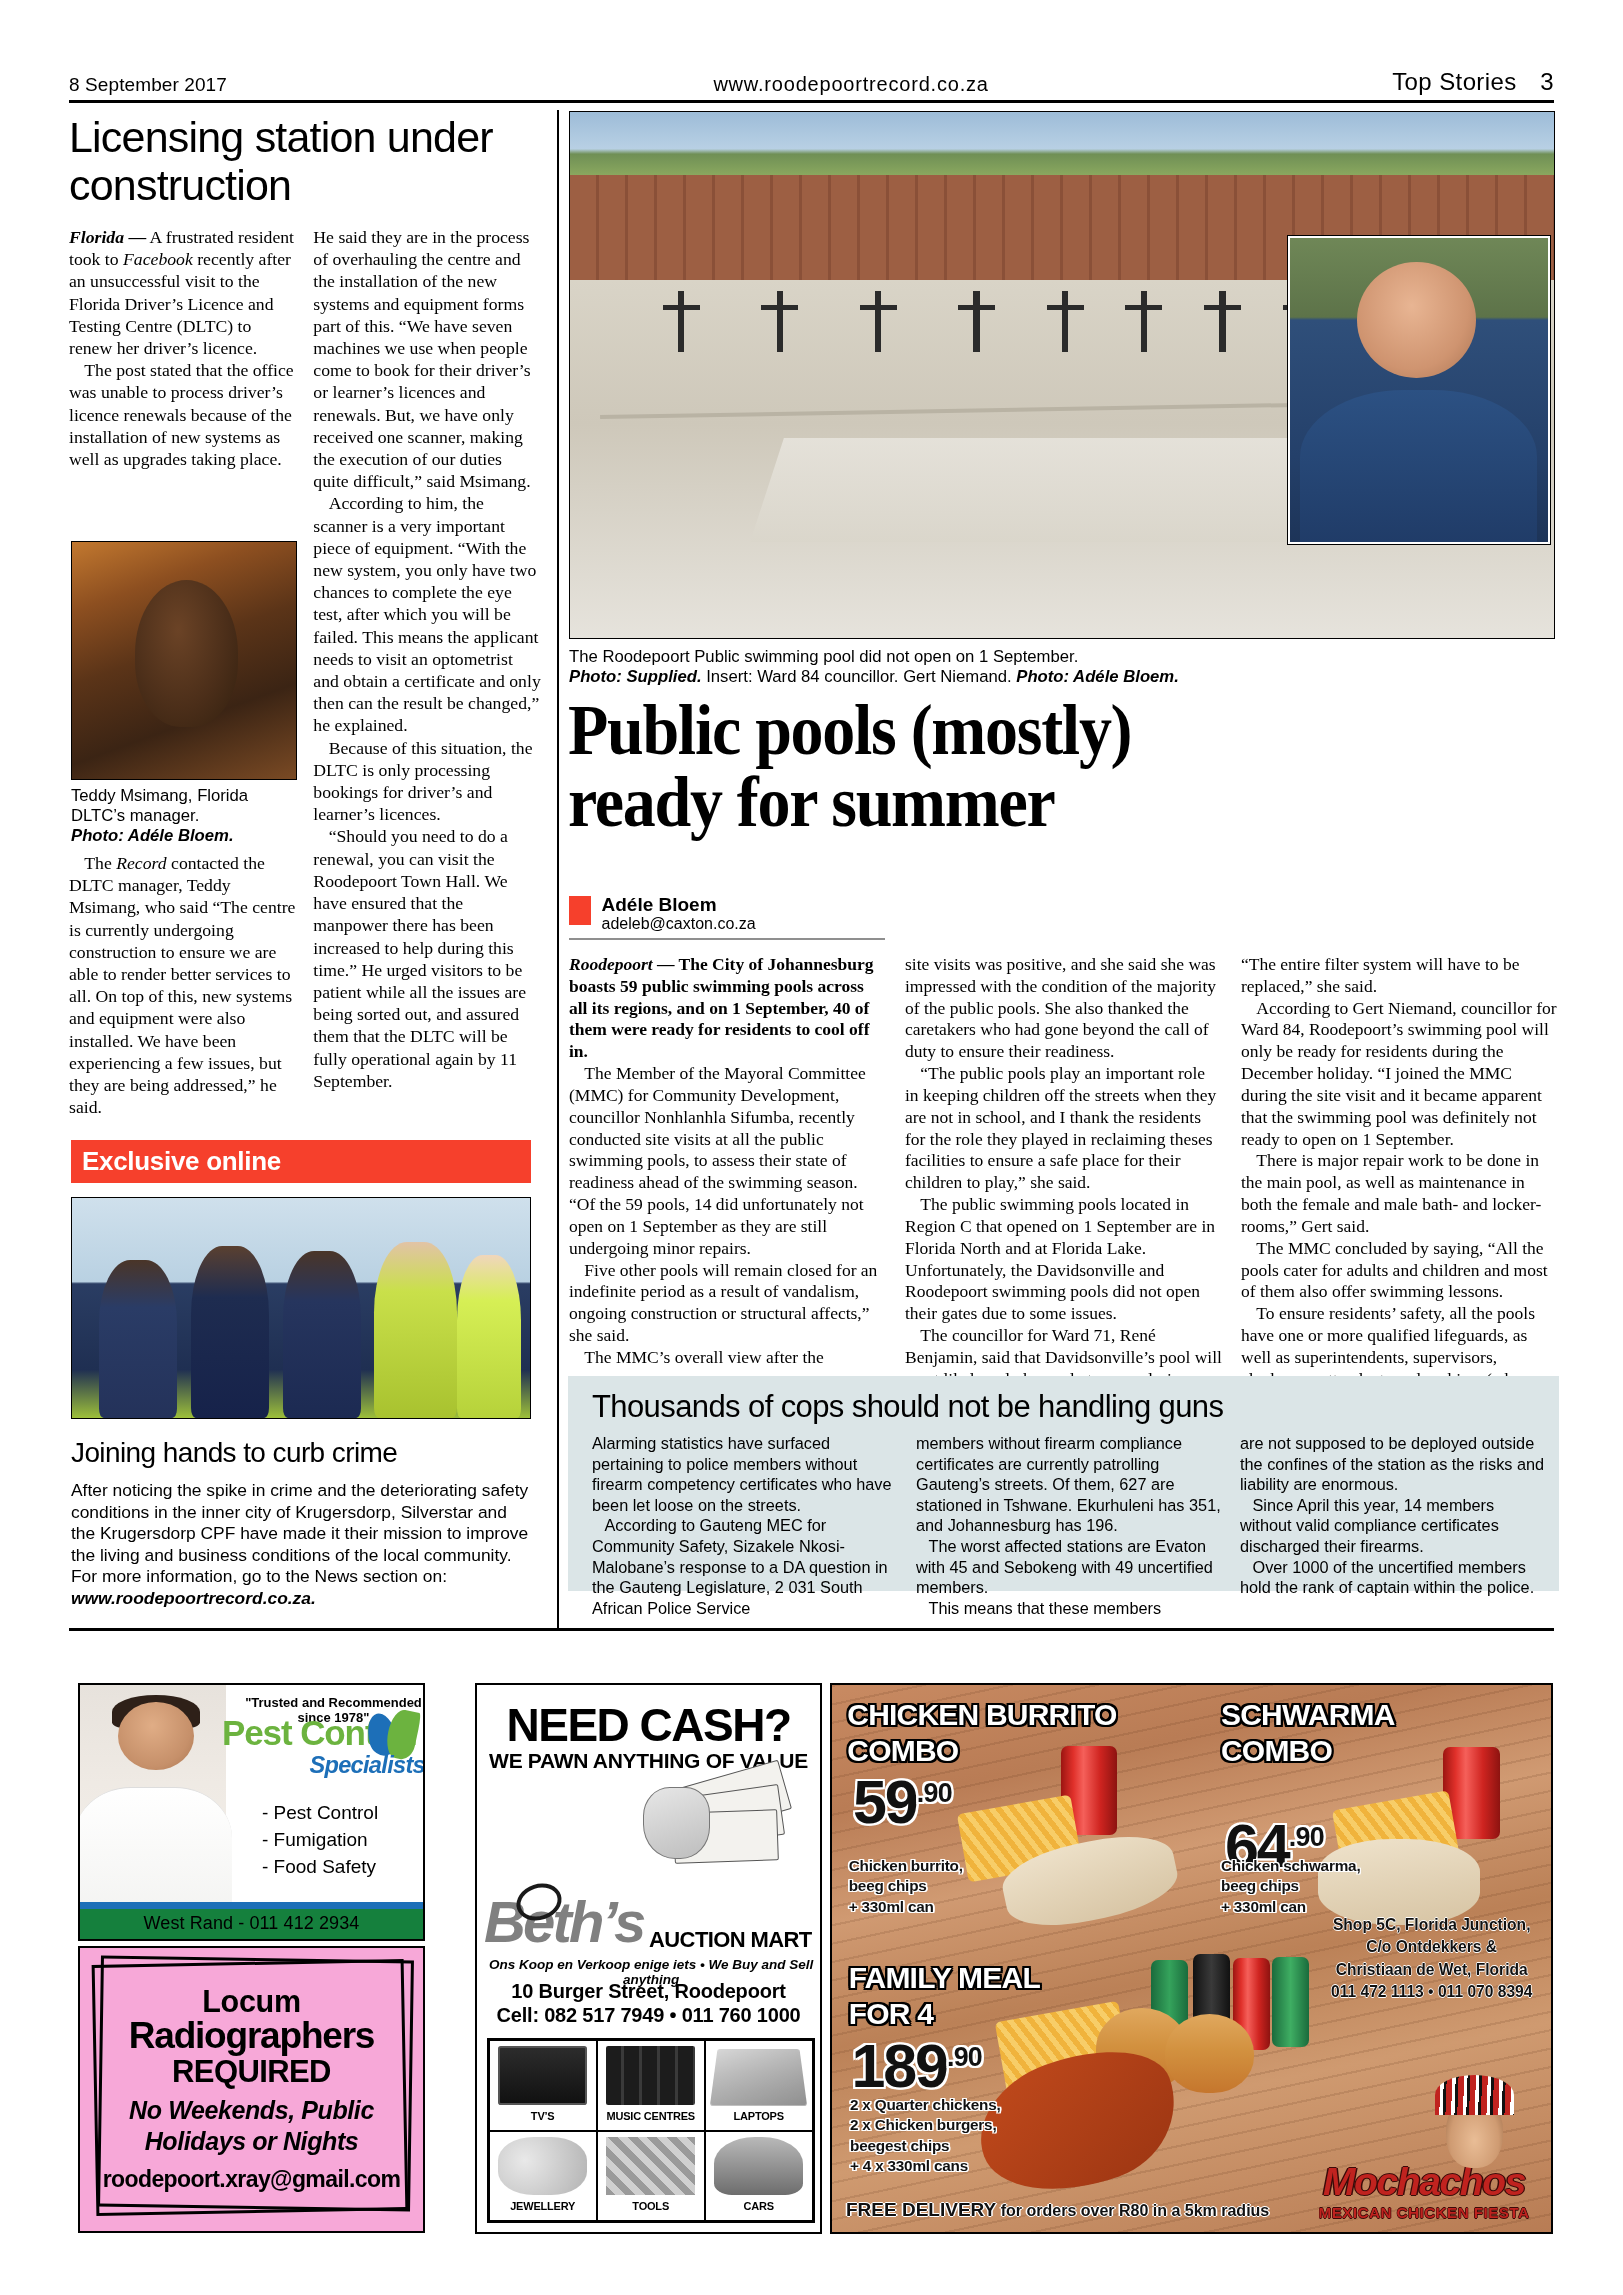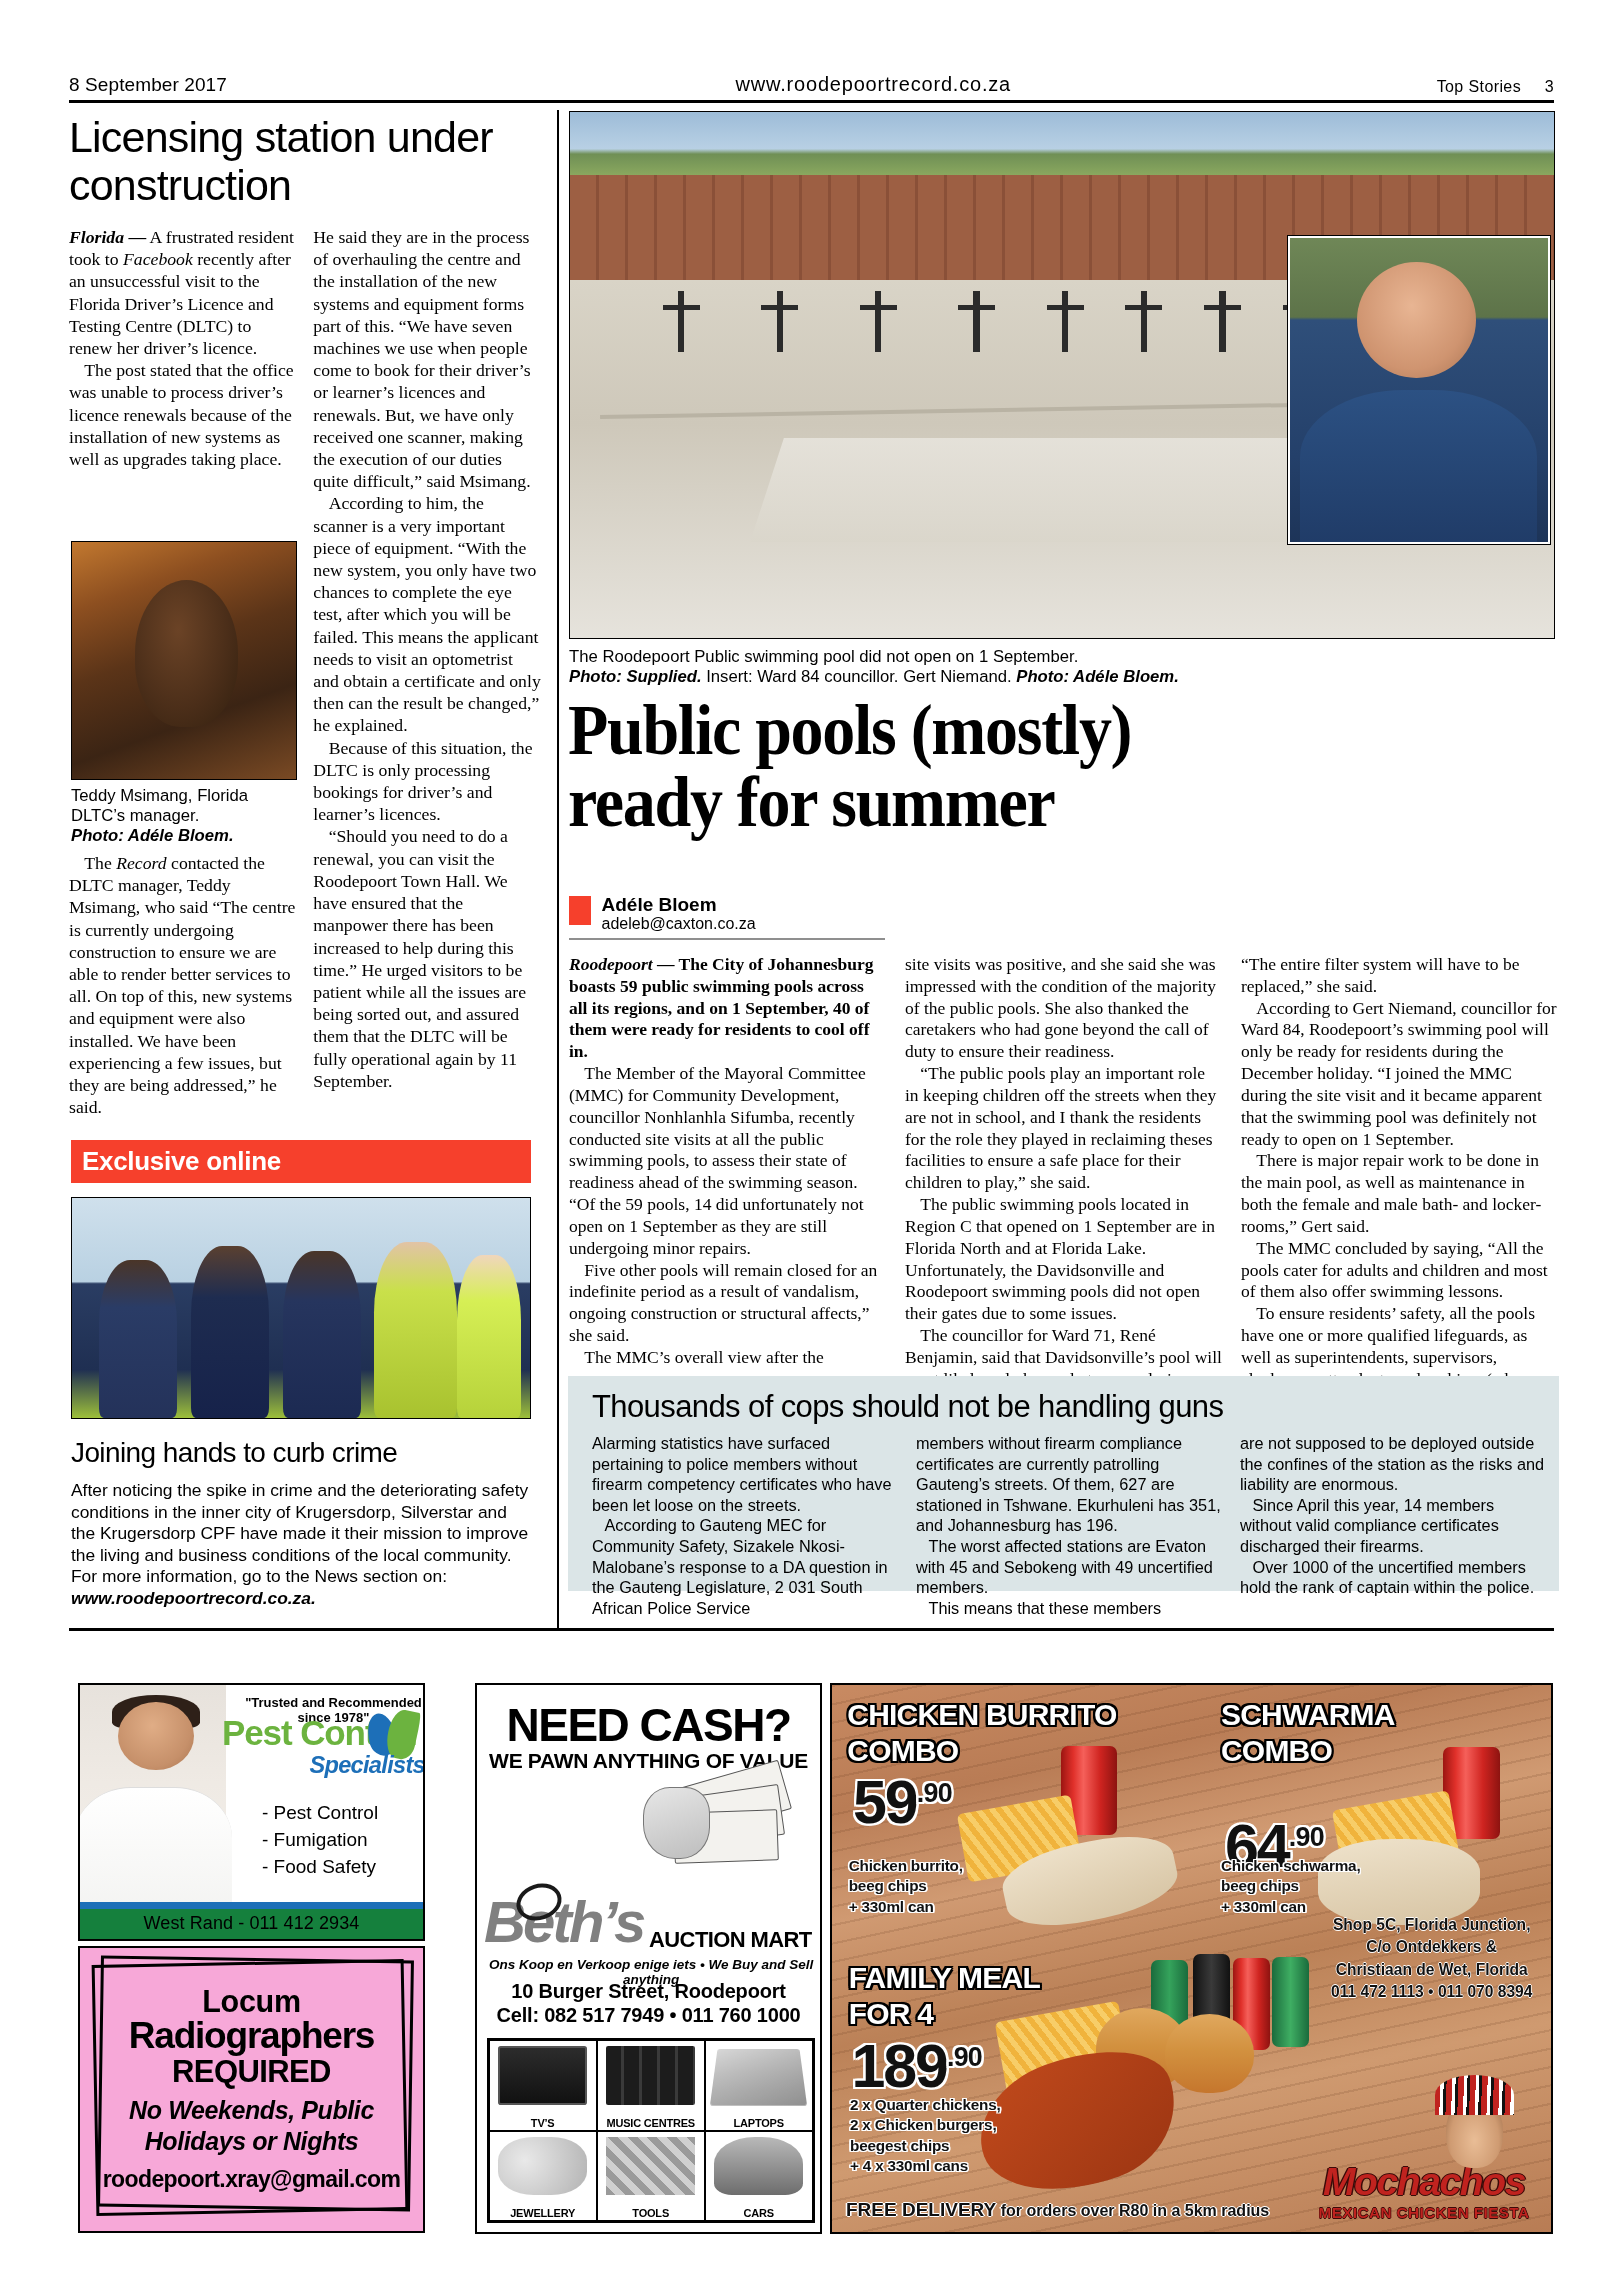--- a/index.html
+++ b/index.html
@@ -13,21 +13,21 @@
   }
   .page { position: absolute; left: 0; top: 0; width: 1624px; height: 2295px; }
 
   
   .masthead {
     position: absolute; left: 69px; top: 65px; width: 1485px; height: 30.5px;
     display: flex; align-items: flex-end; justify-content: space-between;
   }
   .masthead .date { font-size: 19px; letter-spacing: 0.1px; }
   .masthead .url { font-size: 20px; letter-spacing: 0.8px; margin-left: 83px; }
-  .masthead .sect { font-size: 16px; letter-spacing: 0.4px; display: flex; gap: 23.6px; }
+  .masthead .sect { font-size: 24px; letter-spacing: 0.4px; display: flex; gap: 23.6px; }
   .rule-top { position: absolute; left: 69px; top: 100px; width: 1485px; height: 2.8px; background: #000; }
 
   
   .lic-head {
     position: absolute; left: 69px; top: 113px; width: 458px;
     font-size: 43px; line-height: 1.12; font-weight: 400; letter-spacing: -0.8px;
     font-family: "Liberation Sans", sans-serif;
   }
   .vrule-1 { position: absolute; left: 557px; top: 110px; width: 2.1px; height: 1520px; background: #000; }
   .lic-cols {
@@ -208,21 +208,21 @@
   .beth-logo { position:absolute; left:7px; top:203px; width:208px; font-size:58px; font-weight:700; color:#808080;
     font-style:italic; letter-spacing:-2.8px; }
   .beth-knot { position:absolute; left:39px; top:199px; width:46px; height:36px; border:4.2px solid #1a1a1a; border-radius:50%;
     transform: rotate(-18deg); }
   .beth-mart { position:absolute; right: 8.3px; top: 242px; font-size:22px; font-weight:700; letter-spacing:-0.6px; }
   .beth-tag { position:absolute; left:4.2px; top:272px; width:340px; text-align:center; font-size:13.5px; font-style:italic; font-weight:700; }
   .beth-addr { position:absolute; left:0; top:294px; width:100%; text-align:center; font-size:20px; font-weight:700; line-height:1.22; letter-spacing:-0.2px; }
   .beth-grid { position:absolute; left:9.7px; top:353px; width:328px; height: 185px; border:2.1px solid #000;
     display:grid; grid-template-columns: 1fr 1fr 1fr; grid-template-rows: 1fr 1fr; }
   .beth-cell { border:1.4px solid #000; position:relative; background:#fff; display:flex; flex-direction:column;
-    align-items:center; justify-content:flex-end; padding-bottom:1px; }
+    align-items:center; justify-content:flex-end; padding-bottom:8px; }
   .beth-cell .art { position:absolute; left:8%; top:6%; width:84%; height:66%; }
   .beth-cell .lbl { font-size:11px; font-weight:700; letter-spacing:-0.2px; }
   .art-tv { background: linear-gradient(180deg,#2c2c2c,#111); border:2.8px solid #555; border-radius:2.8px; }
   .art-music { background: repeating-linear-gradient(90deg,#1c1c1c 0 15.3px,#3a3a3a 15.3px 18px); border-radius:2.1px; }
   .art-laptop { background: linear-gradient(160deg,#d7d7d7,#8f8f8f); border-radius:2.8px; transform: perspective(83px) rotateX(14deg); }
   .art-jewel { background: radial-gradient(circle at 30% 40%,#e9e9e9,#b2b2b2); border-radius:40%; }
   .art-tools { background: repeating-linear-gradient(45deg,#9a9a9a 0 7px,#d0d0d0 7px 14px); }
   .art-car { background: linear-gradient(180deg,#b9b9b9,#6d6d6d); border-radius:46% 46% 20% 20%; }
 
   

